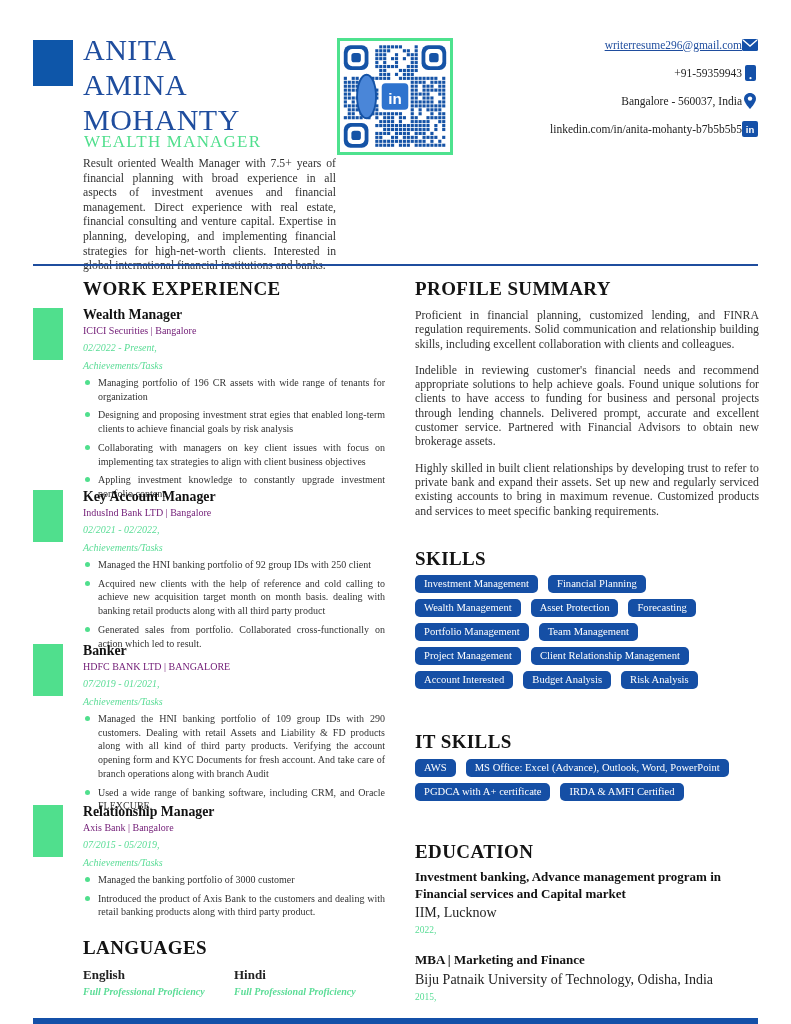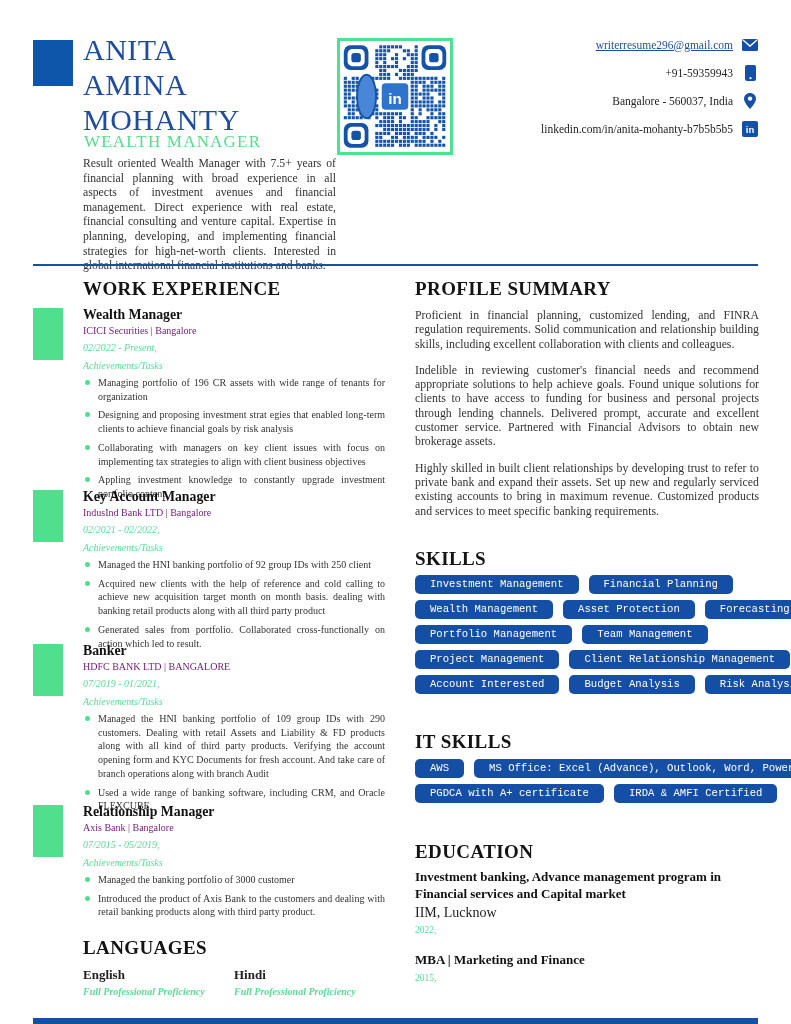--- a/index.html
+++ b/index.html
@@ -12,21 +12,21 @@
   
   .blue-square { position:absolute; left:33px; top:28px; width:40px; height:46px; background:#0E56A9; }
   .name { position:absolute; left:83px; top:20px; font-size:30px; line-height:35px; color:#1F4D9E; letter-spacing:.5px; }
   .role { position:absolute; left:84px; top:120px; font-size:17px; letter-spacing:1.2px; color:#50DF8D; }
   .summary { position:absolute; left:83px; top:145px; width:253px; font-size:11.7px; line-height:14.6px; text-align:justify; color:#333; }
   
   .qr-wrap { position:absolute; left:337px; top:26px; width:116px; height:117px; border:3px solid #4EE28E; background:#fff; }
   .qr-wrap svg { display:block; width:110px; height:111px; }
   
   .contact { position:absolute; right:33px; top:24px; display:flex; flex-direction:column; gap:11px; align-items:flex-end; }
-  .contact-row { display:flex; align-items:center; gap:9px; height:17px; }
+  .contact-row { display:flex; align-items:center; height:17px; }
   .contact-row .txt { font-size:11.5px; color:#222; }
   .contact-row .link { color:#1F4D9E; text-decoration:underline; }
   .cicon { width:16px; height:16px; display:flex; align-items:center; justify-content:center; }
   
   .divider { position:absolute; left:33px; top:252px; width:725px; height:2px; background:#1F4D9E; }
   .footer-bar { position:absolute; left:33px; top:1006px; width:725px; height:12px; background:#1450A8; }
   
   .h2 { position:absolute; font-size:19px; font-weight:bold; color:#141414; letter-spacing:.4px; font-family:"Liberation Serif","DejaVu Serif",serif; }
   
   .green-block { position:absolute; left:33px; width:30px; height:52px; background:#50DF8D; }
@@ -40,21 +40,21 @@
   .job li::before { content:""; position:absolute; left:2px; top:4px; width:5px; height:5px; border-radius:50%; background:#50DF8D; }
   .langs { position:absolute; left:83px; width:302px; display:flex;font-weight:bold; }
   .lang { width:154px; }
   .lang .lname { font-size:13px; color:#222; }
   .lang .lprof { font-size:10px; font-style:italic; color:#5ADC96; margin-top:3px; }
   
   .rcol { position:absolute; left:415px; width:344px; }
   .profile-paras p { font-size:11.8px; line-height:14.3px; text-align:justify; color:#333; margin-bottom:12px; }
   .pill-rows { display:flex; flex-direction:column; gap:6px; }
   .pill-row { display:flex; gap:10px; }
-  .pill { background:#154FA5; color:#fff; font-size:10.6px; padding:3px 15px 4px; border-radius:5px; white-space:nowrap;font-family:Liberation Mono, monospace; }
+  .pill { background:#154FA5; color:#fff; font-size:10.6px; padding:3px 9px 4px; border-radius:5px; white-space:nowrap; }
   .edu-entry { margin-bottom:17px; }
   .edu-entry .degree { font-size:13px; font-weight:bold; line-height:16.5px; color:#111; }
   .edu-entry .school { font-size:14px; color:#222; margin-top:3px; }
   .edu-entry .year { font-size:9.5px; color:#5ADC96; margin-top:4px; }
 </style>
 </head>
 <body>
 
 <div class="page">
 
@@ -575,19 +575,20 @@
 
   <div class="h2" style="left:415px; top:829px">EDUCATION</div>
   <div class="rcol" style="top:857px">
     <div class="edu-entry">
       <div class="degree">Investment banking, Advance management program in Financial services and Capital market</div>
       <div class="school">IIM, Lucknow</div>
       <div class="year">2022,</div>
     </div>
     <div class="edu-entry">
       <div class="degree">MBA | Marketing and Finance</div>
+      <div class="school">Biju Patnaik University of Technology, Odisha, India</div>
       <div class="year">2015,</div>
     </div>
   </div>
 
   <div class="footer-bar"></div>
 
 </div>
 
 </body></html>

